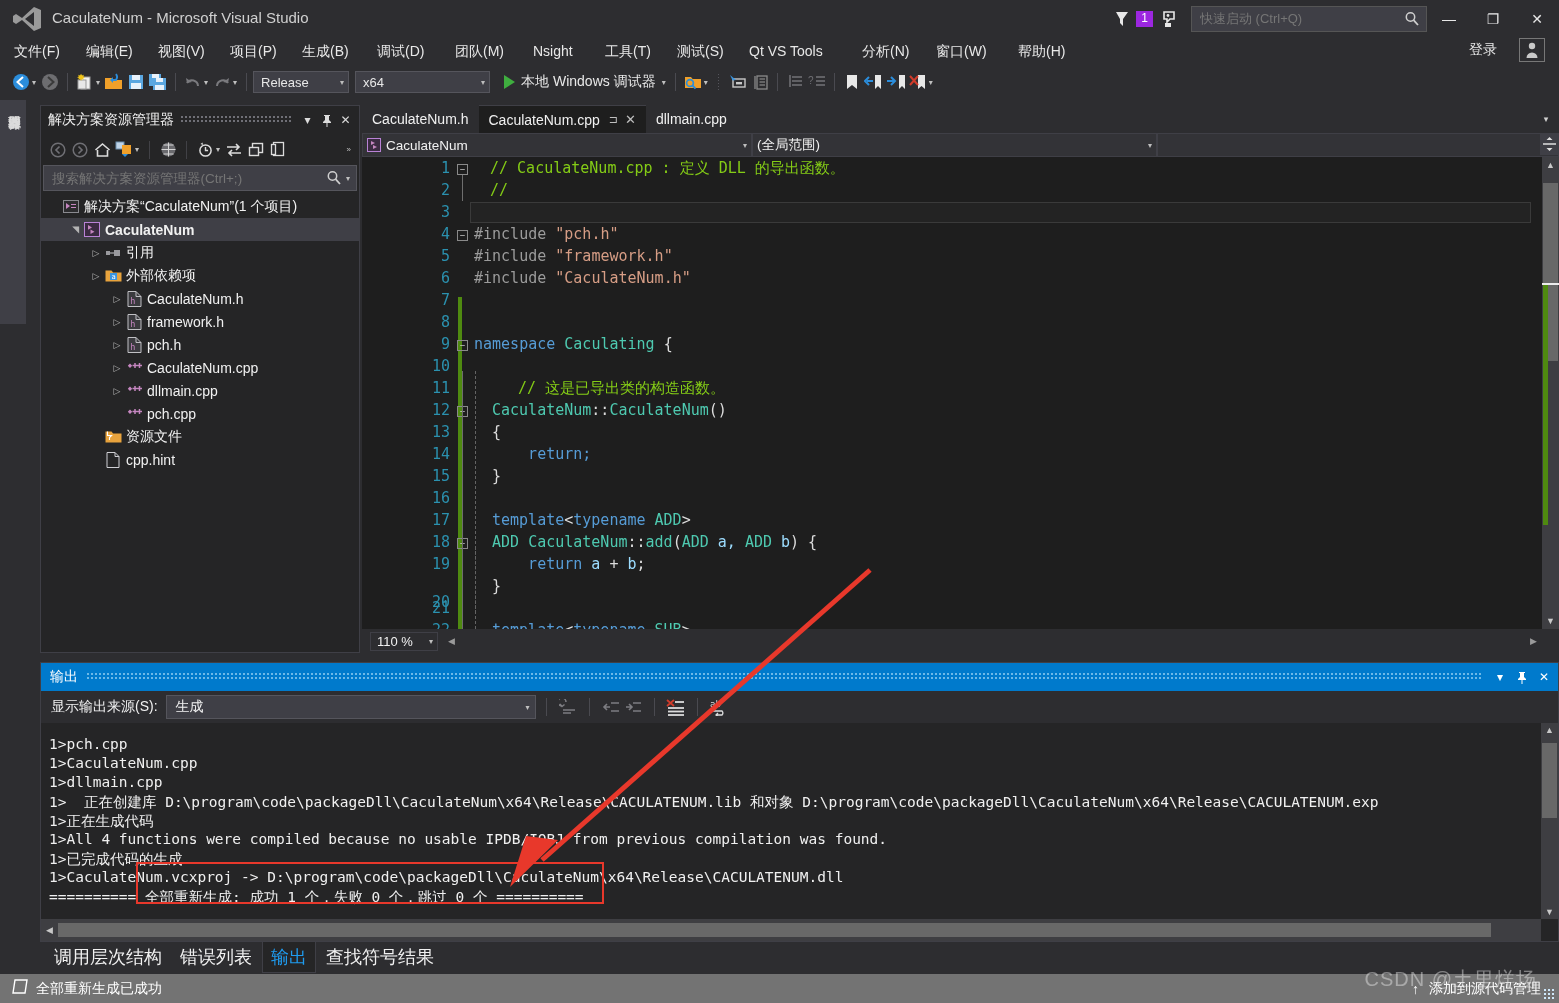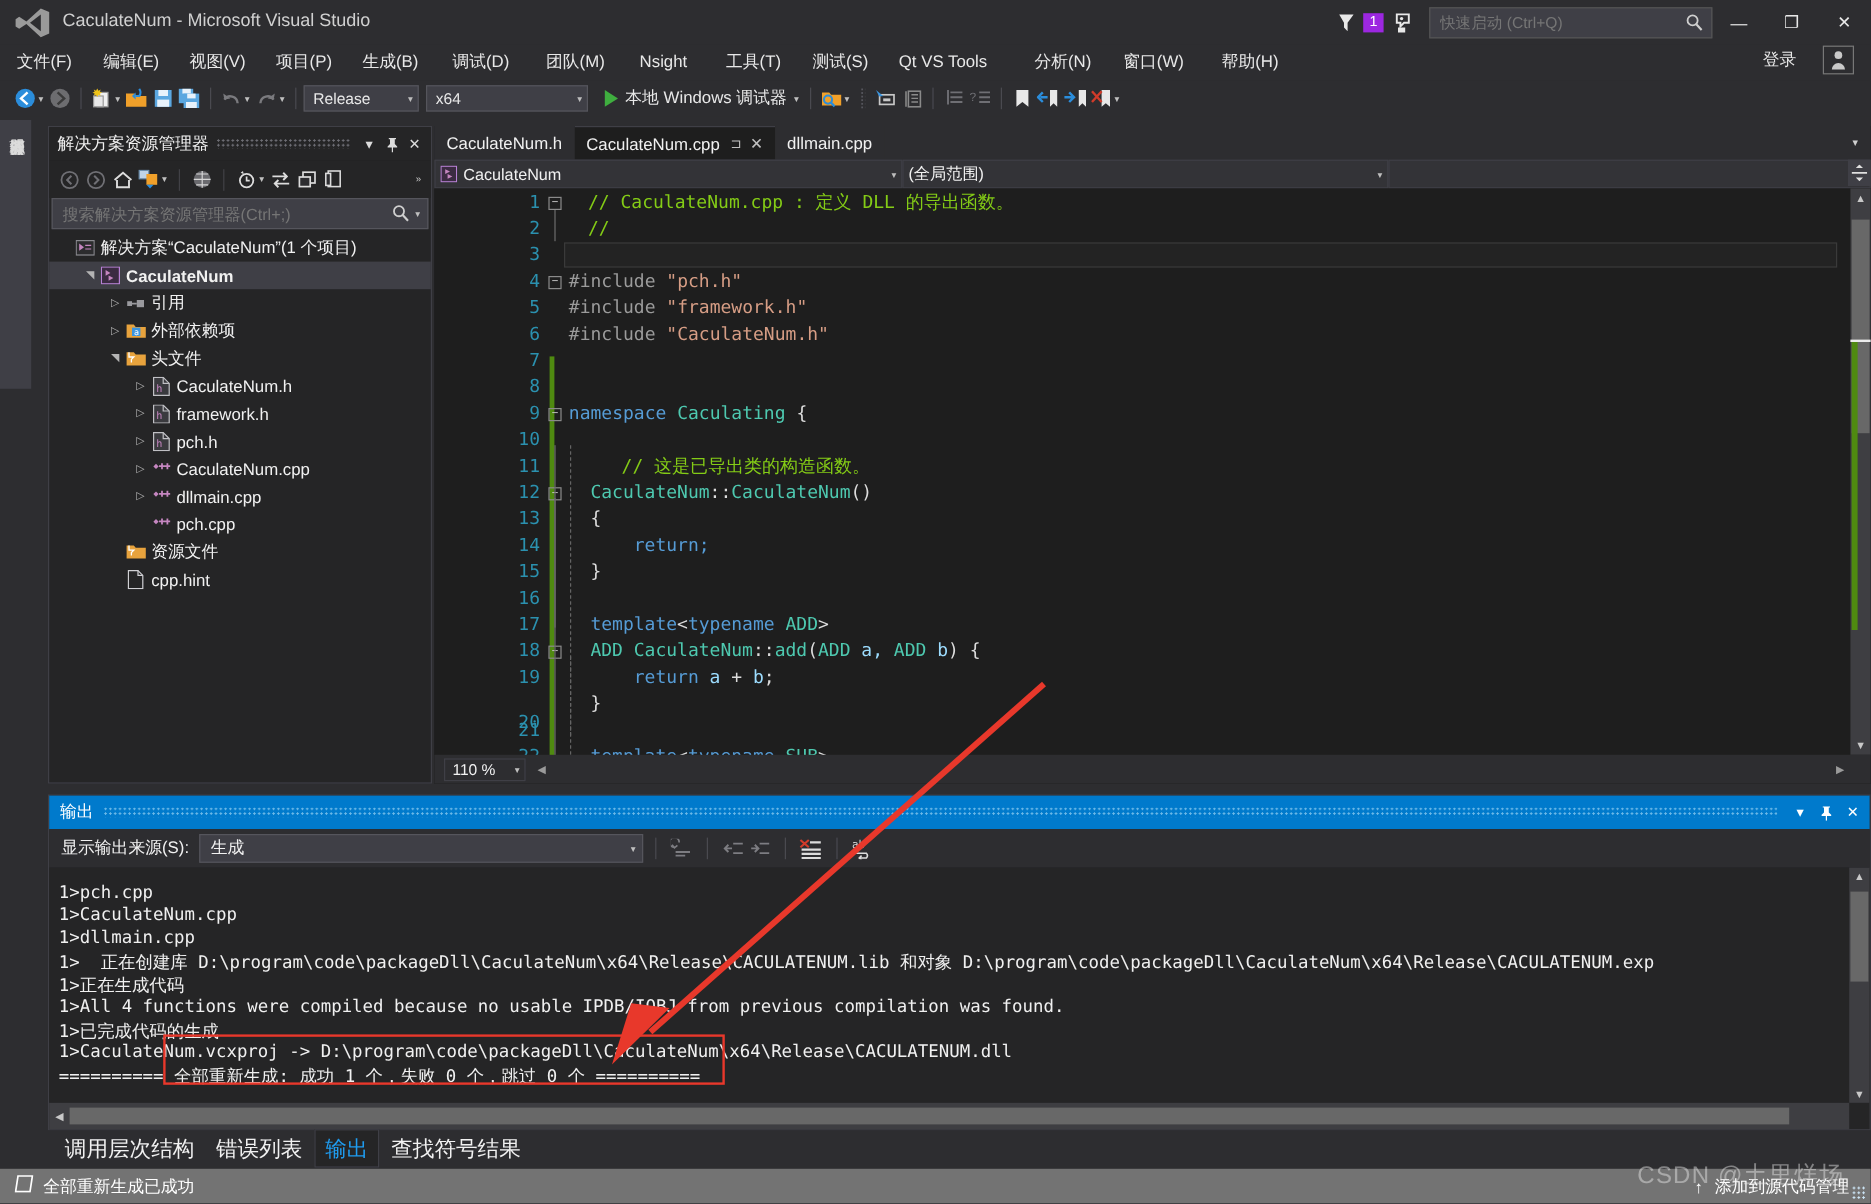--- a/index.html
+++ b/index.html
@@ -498,30 +498,20 @@
         <div class="tr-row" style="padding-left: 48px;">
           <span class="arrow">▷</span>
           <span class="tr-ico">
             <svg width="17" height="15" viewBox="0 0 17 15">
               <path d="M0.5 2.5 h6 l1.6 2 h8.4 v9 h-16 z" fill="#e8a33d"></path>
               <rect x="5" y="5" width="7" height="7" fill="#3a95e0"></rect>
               <text x="6.6" y="10.8" font-size="7" fill="#fff" font-family="monospace">a</text>
             </svg>
           </span>
           <span>外部依赖项</span>
-        </div>
-        <div class="tr-row" style="padding-left: 48px;">
-          <span class="arrow down" style="transform: rotate(-90deg); display: inline-block;">◢</span>
-          <span class="tr-ico">
-            <svg width="17" height="15" viewBox="0 0 17 15">
-              <path d="M0.5 2.5 h6 l1.6 2 h8.4 v9 h-16 z" fill="#e8a33d"></path>
-              <path d="M2.5 2.5 v4 h4 l-2 2 v2.5" fill="none" stroke="#fff" stroke-width="1.1"></path>
-            </svg>
-          </span>
-          <span>头文件</span>
         </div>
         <div class="tr-row" style="padding-left: 69px;">
           <span class="arrow">▷</span>
           <span class="tr-ico">
             <svg width="15" height="16" viewBox="0 0 15 16">
               <path d="M1 0.5 h8 l5 5 v10 h-13 z" fill="#3a3a3e" stroke="#c0c0c4"></path>
               <path d="M9 0.5 v5 h5" fill="none" stroke="#c0c0c4"></path>
               <text x="3.2" y="12.5" font-size="8.5" fill="#c586c0" font-family="monospace">h</text>
             </svg>
           </span>

